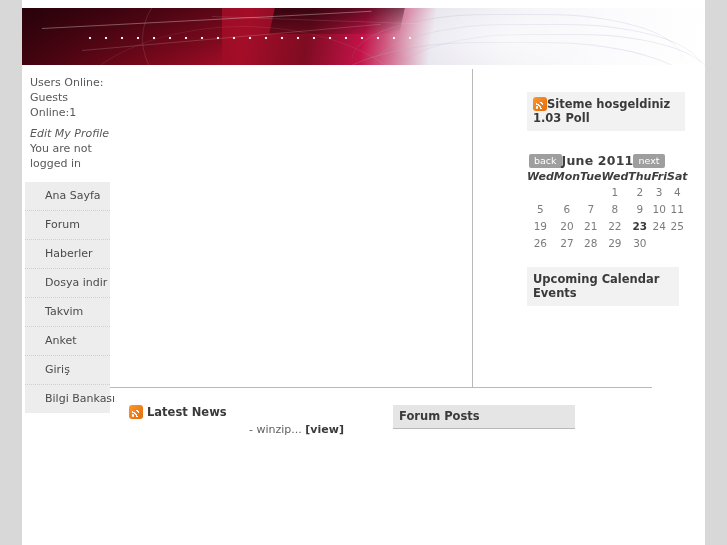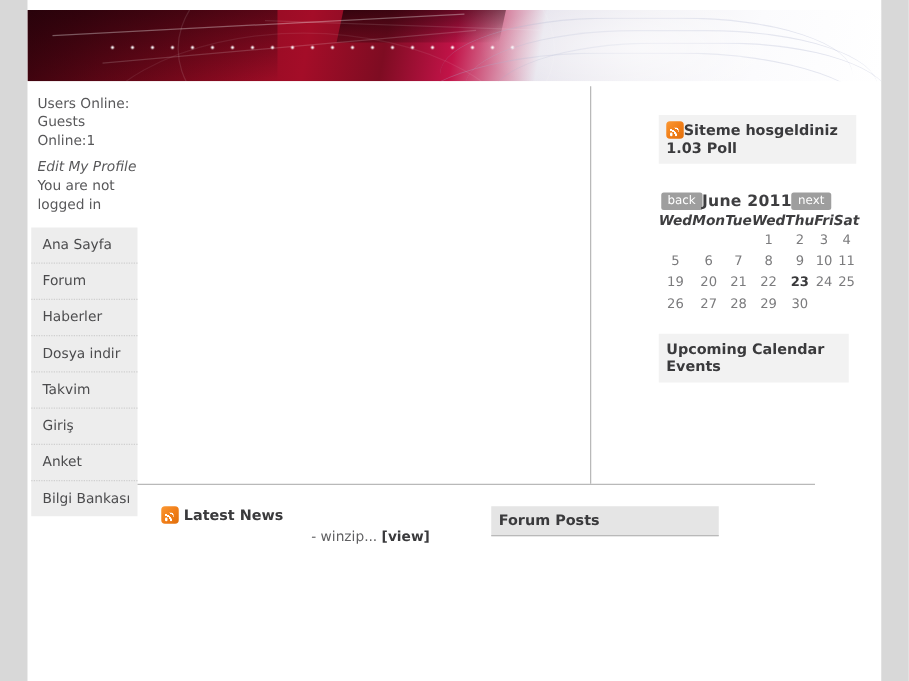--- a/index.html
+++ b/index.html
@@ -110,21 +110,21 @@
     margin-top: 6px;
   }
   #menu {
     margin-top: 11px;
     background: #ededed;
     width: 85px;
   }
   .menu-item {
     height: 28px;
     line-height: 28px;
-    padding-left: 9px;
+    padding-left: 20px;
     color: #4b4b4d;
     font-size: 11px;
     border-bottom: 1px dotted #cfcfcf;
     cursor: pointer;
     white-space: nowrap;
   }
   .menu-item:last-child { border-bottom: none; }
 
   
   #middle {
@@ -335,22 +335,22 @@
         <span class="edit-profile">Edit My Profile</span>
         <div>You are not logged in</div>
       </div>
 
       <div id="menu">
         <div class="menu-item">Ana Sayfa</div>
         <div class="menu-item">Forum</div>
         <div class="menu-item">Haberler</div>
         <div class="menu-item">Dosya indir</div>
         <div class="menu-item">Takvim</div>
+        <div class="menu-item">Anket</div>
         <div class="menu-item">Giriş</div>
-        <div class="menu-item">Anket</div>
         <div class="menu-item">Bilgi Bankası</div>
       </div>
     </div>
 
     <div id="middle"></div>
 
     <div id="vdivider"></div>
     <div id="hdivider"></div>
 
     <div id="rightcol">

